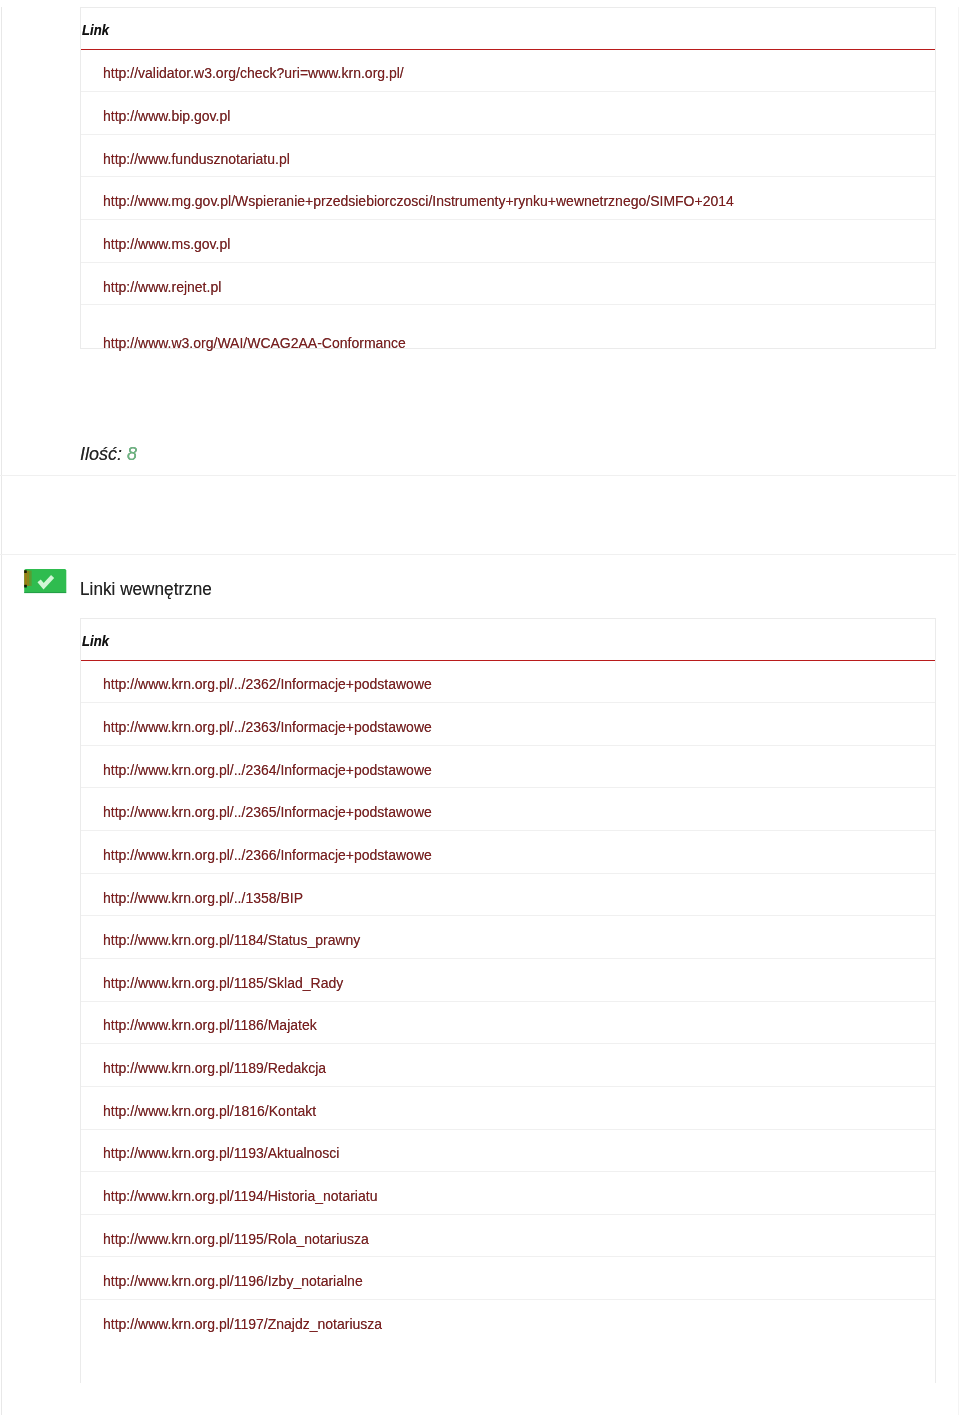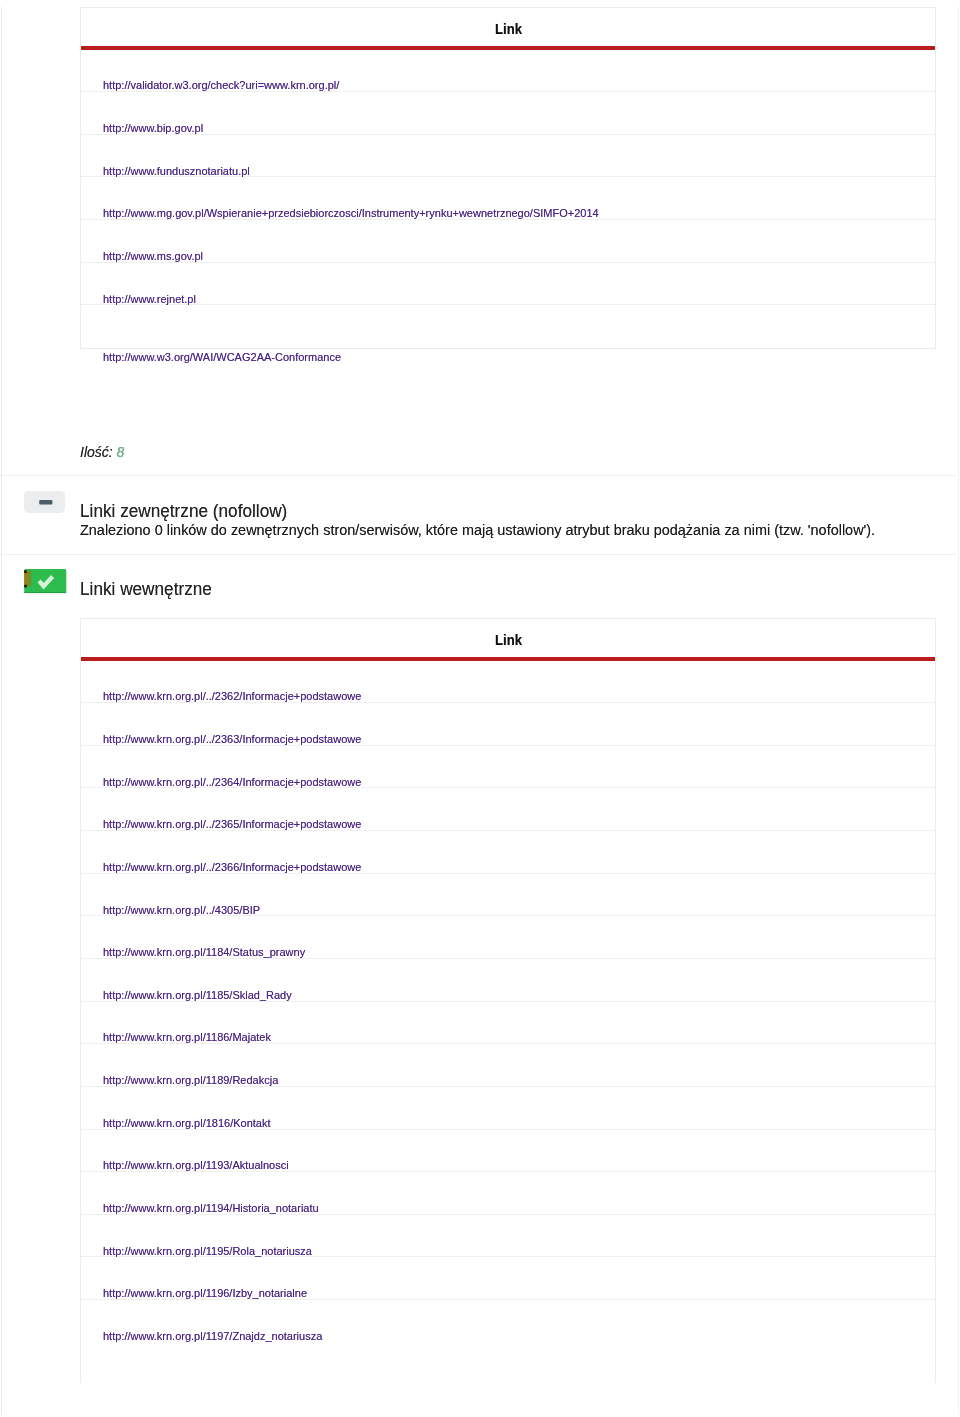--- a/index.html
+++ b/index.html
@@ -10,29 +10,29 @@
   .page{position:relative;width:960px;height:1417px;overflow:hidden;}
 
   .left-rule{position:absolute;left:0.9px;top:7px;width:1.6px;height:1408px;background:#e8e8e8;}
 
   .hrule{position:absolute;left:0;width:955.5px;height:1px;background:#f0f0f0;}
   .right-rule{position:absolute;left:958px;top:7px;width:1px;height:1408px;background:#f4f4f4;}
 
   
   .ltable{position:absolute;left:80px;width:856px;
           border:1px solid #ebebeb;border-bottom:none;box-sizing:border-box;background:#fff;}
-  .ltable .hrow{height:41.5px;border-bottom:4px solid #b91c1c;
-                display:flex;align-items:center;justify-content:center;box-sizing:border-box;}
+  .ltable .hrow{height:41.5px;border-bottom:1px solid #b91c1c;
+                display:flex;align-items:center;justify-content:flex-start;box-sizing:border-box;font-style:italic;}
   .ltable .hrow span{font-size:14.1px;font-weight:bold;color:#111;display:inline-block;transform:scaleX(0.93);position:relative;top:2px;}
   .ltable .row{height:42.65px;border-bottom:1px solid #f0f0f0;
                display:flex;align-items:center;box-sizing:border-box;padding-left:22px;}
-  .ltable .row span{font-size:11px;color:#4c1d95;white-space:nowrap;position:relative;top:15px;}
+  .ltable .row span{font-size:14px;color:#7f1d1d;white-space:nowrap;position:relative;top:3px;}
 
   
-  .count{position:absolute;left:80px;font-style:italic;font-size:14px;font-weight:normal;color:#232323;}
+  .count{position:absolute;left:80px;font-style:italic;font-size:18px;font-weight:normal;color:#232323;}
   .count .num{color:#6ab980;font-style:italic;}
 
   
   .sect{position:absolute;left:0;width:955px;}
   .sect .ico{position:absolute;}
   .sect .title{position:absolute;left:80px;font-size:18px;color:#232323;display:inline-block;transform:scaleX(0.955);transform-origin:left center;}
   .sect .desc{position:absolute;left:80px;font-size:14.45px;color:#1a1a1a;}
 
   .ltable .row.last{border-bottom:none;text-align:right;}
   #t2{padding-bottom:40px;}
@@ -74,30 +74,20 @@
       </div>
     </div>
 
   <div class="count" style="top:444px">
     <span>Ilość:</span>
     <span class="num">8</span>
   </div>
 
   <div class="hrule" style="top:475px"></div>
 
-  <div class="sect" style="top:475px;height:79px">
-    <span class="ico" style="left:24px;top:15.5px">
-      <svg width="41" height="22" viewBox="0 0 41 22">
-        <rect x="0" y="0" width="41" height="22" rx="4.5" fill="#ebedee"></rect>
-        <rect x="15.2" y="8.9" width="13.2" height="4.6" rx="1" fill="#4e5d66"></rect>
-      </svg>
-    </span>
-    <span class="title" style="top:25.5px">Linki zewnętrzne (nofollow)</span>
-    <span class="desc" style="top:46.5px">Znaleziono 0 linków do zewnętrznych stron/serwisów, które mają ustawiony atrybut braku podążania za nimi (tzw. 'nofollow').</span>
-  </div>
 
   <div class="hrule" style="top:554px"></div>
 
   <div class="sect" style="top:554px">
     <span class="ico" style="left:22.2px;top:12.1px">
       <svg width="46" height="28" viewBox="0 0 46 28">
         <rect x="2.2" y="2.9" width="42.1" height="24.1" rx="1.6" fill="#2fbc4f"></rect>
         <rect x="2.2" y="26" width="42.1" height="1.1" fill="#23a047"></rect>
         <g>
           <rect x="2.3" y="4.6" width="3.4" height="15.4" fill="#9d7d14"></rect>
@@ -127,21 +117,21 @@
       <div class="row">
         <span>http://www.krn.org.pl/../2364/Informacje+podstawowe</span>
       </div>
       <div class="row">
         <span>http://www.krn.org.pl/../2365/Informacje+podstawowe</span>
       </div>
       <div class="row">
         <span>http://www.krn.org.pl/../2366/Informacje+podstawowe</span>
       </div>
       <div class="row">
-        <span>http://www.krn.org.pl/../4305/BIP</span>
+        <span>http://www.krn.org.pl/../1358/BIP</span>
       </div>
       <div class="row">
         <span>http://www.krn.org.pl/1184/Status_prawny</span>
       </div>
       <div class="row">
         <span>http://www.krn.org.pl/1185/Sklad_Rady</span>
       </div>
       <div class="row">
         <span>http://www.krn.org.pl/1186/Majatek</span>
       </div>

